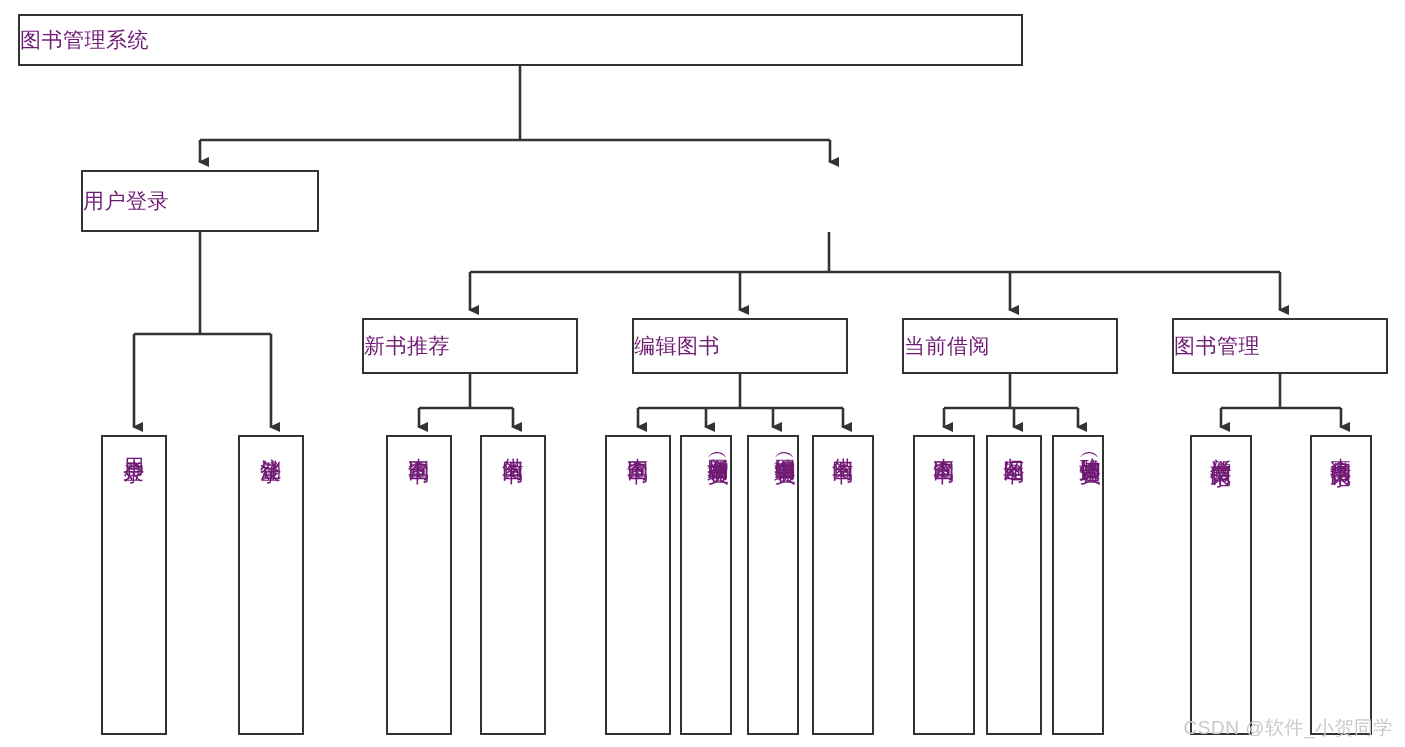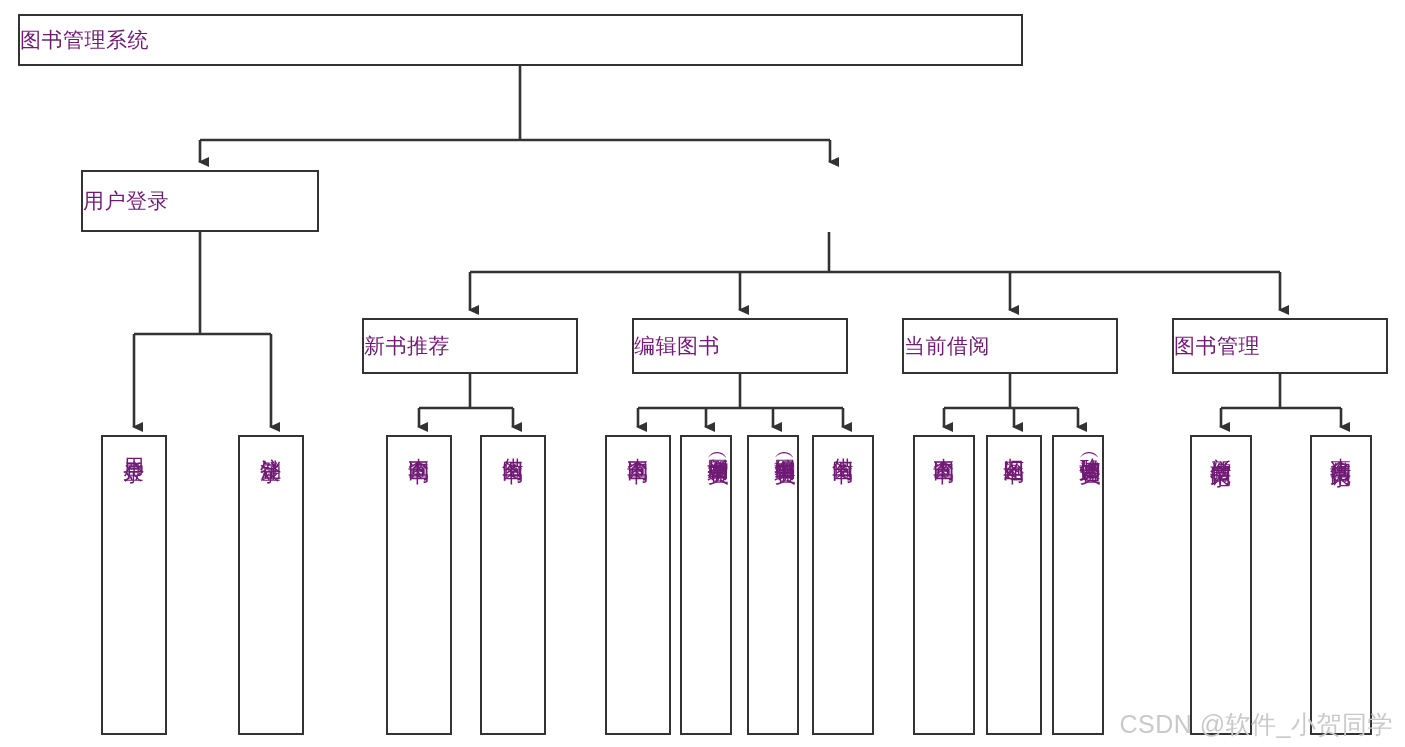--- a/index.html
+++ b/index.html
@@ -55,21 +55,21 @@
   }
   .node.vert.tall .node-label {
     letter-spacing: 1px;
   }
   .node-label {
     display: block;
   }
   #watermark {
     position: absolute;
     color: #c9c9c9;
-    font-size: 25px;
+    font-size: 19px;
     white-space: nowrap;
     letter-spacing: 0.5px;
     right: 12px;
     bottom: 6px;
     text-align: center;
   }
 </style>
 </head>
 <body>
 

